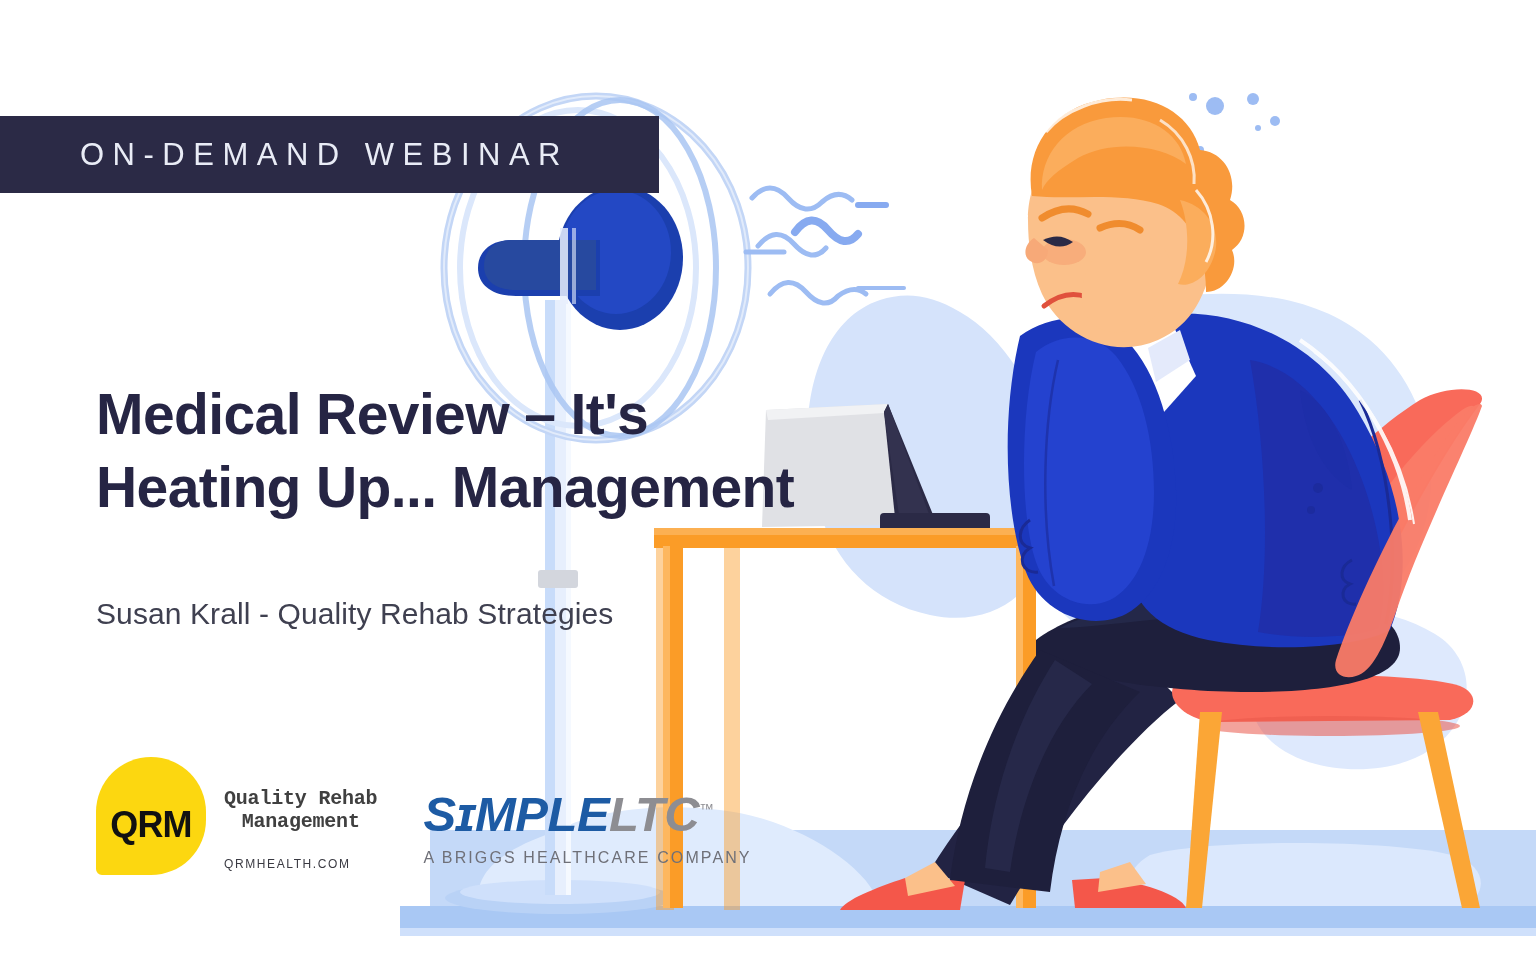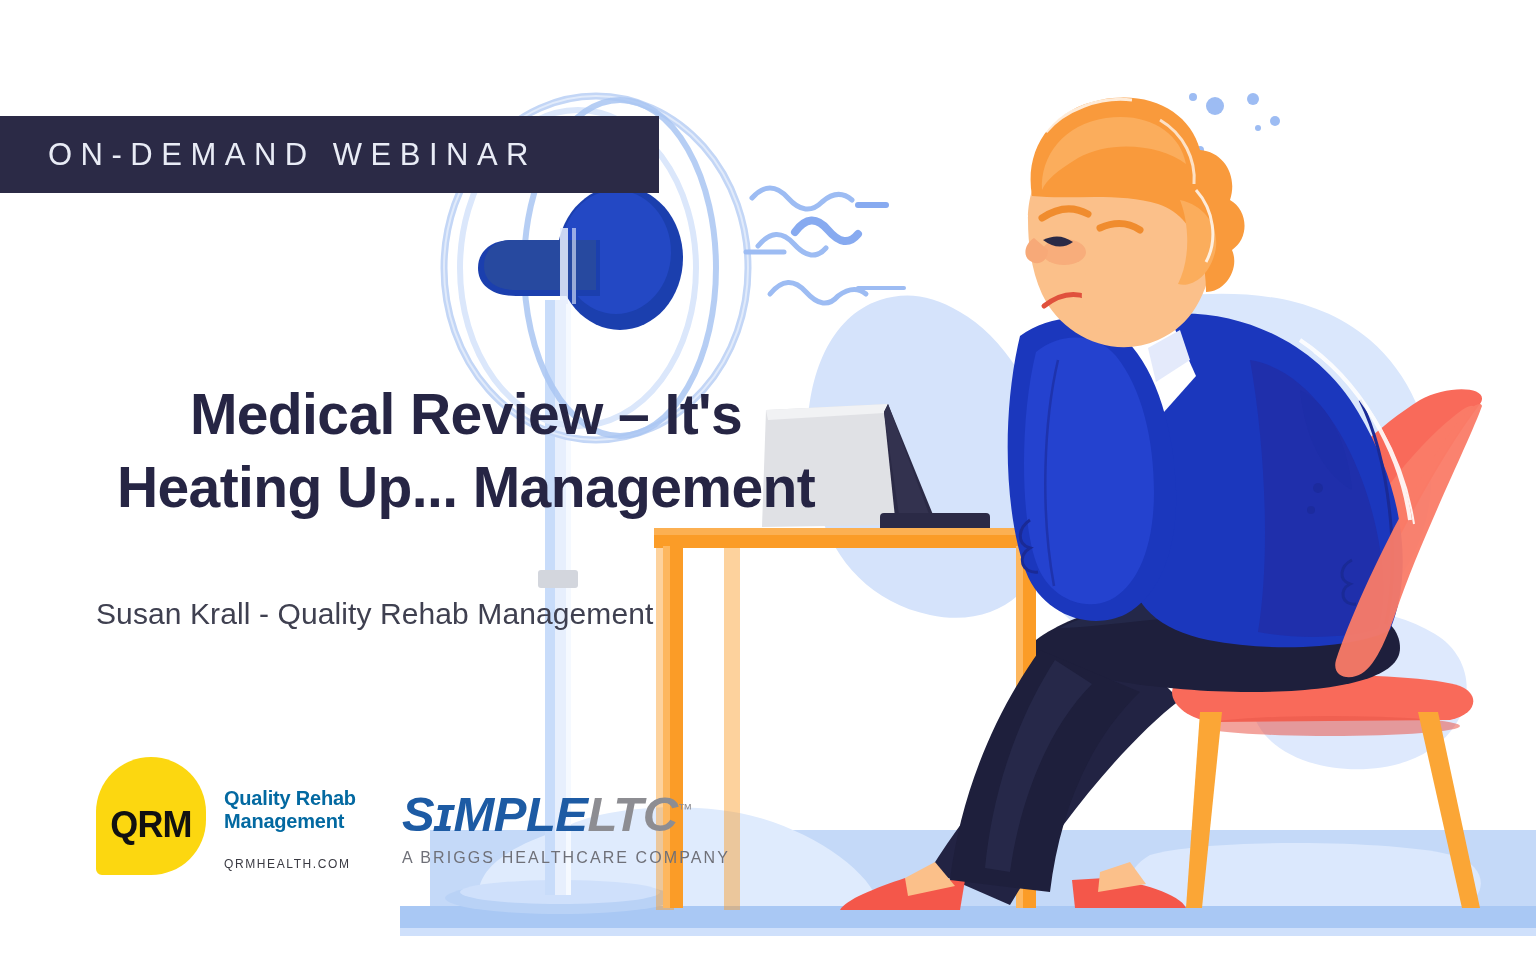--- a/index.html
+++ b/index.html
@@ -27,38 +27,37 @@
     background:#2b2a46;
     display:flex;
     align-items:center;
     z-index:30;
   }
   .eyebrow-text{
     color:#e9ecf6;
     font-size:31px;
     font-weight:400;
     letter-spacing:8.5px;
-    padding-left:48px;
+    padding-left:80px;
     white-space:nowrap;
     font-family:"Liberation Sans", sans-serif;
   }
 
   
   .headline{
     position:absolute;
     left:96px; top:340px;
     width:740px;
     z-index:30;
     color:#262544;
     font-size:57px;
     font-weight:700;
     line-height:73px;
     letter-spacing:-0.6px;
     font-family:"Liberation Sans", sans-serif;
-    text-align:center;
   }
   .headline .ln{display:block;}
 
   
   .presenter{
     position:absolute;
     left:96px; top:597px;
     z-index:30;
     color:#3f4050;
     font-size:30px;
@@ -91,26 +90,27 @@
     left:0; right:0; top:47px;
     text-align:center;
     font-size:36px;
     font-weight:700;
     letter-spacing:-0.8px;
     color:#111111;
     font-family:"Liberation Sans", sans-serif;
   }
   .qrm-text{padding-top:30px;}
   .qrm-name{
-    color:#0369a1;
+    color:#404040;
     font-size:20px;
     font-weight:700;
     line-height:23px;
     letter-spacing:-0.2px;
-    font-family:Liberation Sans, sans-serif;
+    font-family:Liberation Mono, monospace;
+    text-align:center;
   }
   .qrm-url{
     margin-top:24px;
     color:#3a3a42;
     font-size:12px;
     font-weight:400;
     letter-spacing:1.6px;
     font-family:"Liberation Sans", sans-serif;
   }
 
@@ -365,21 +365,21 @@
 
   <div class="eyebrow-bar">
     <span class="eyebrow-text">ON-DEMAND WEBINAR</span>
   </div>
 
   <h1 class="headline">
     <span class="ln">Medical Review – It's</span>
     <span class="ln">Heating Up... Management</span>
   </h1>
 
-  <div class="presenter">Susan Krall - Quality Rehab Management</div>
+  <div class="presenter">Susan Krall - Quality Rehab Strategies</div>
 
   <div class="logo-strip">
 
     <div class="qrm-logo">
       <div class="qrm-blob"></div>
       <div class="qrm-word">QRM</div>
     </div>
 
     <div class="qrm-text">
       <div class="qrm-name">Quality Rehab</div>

